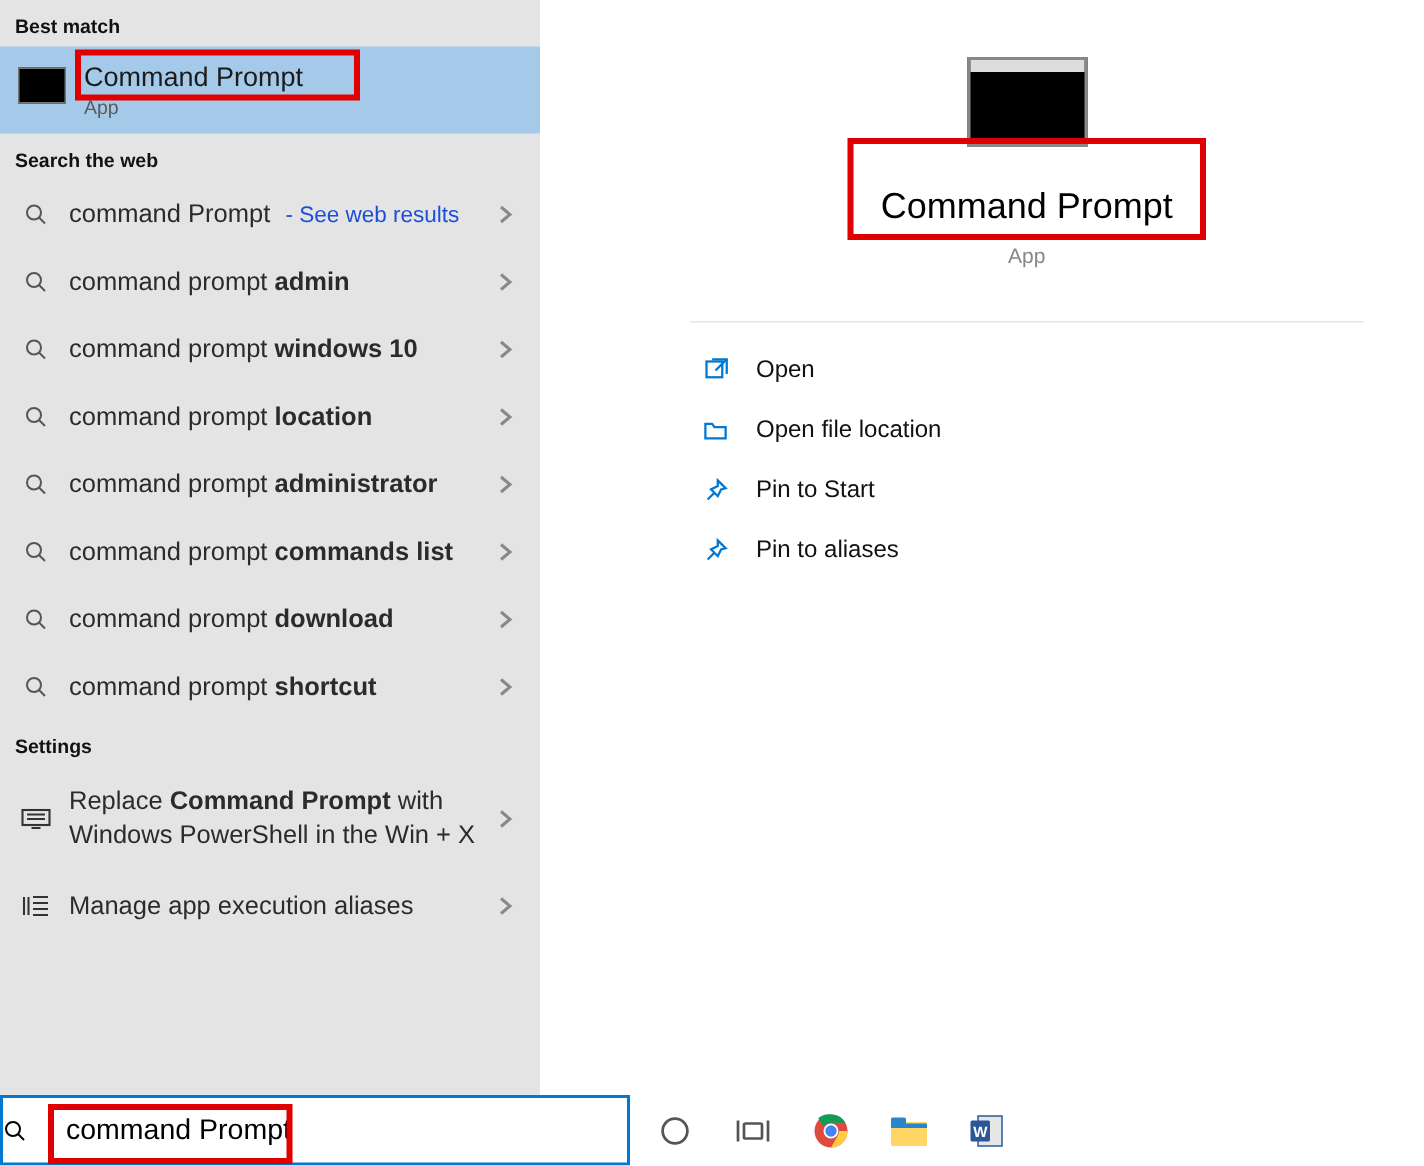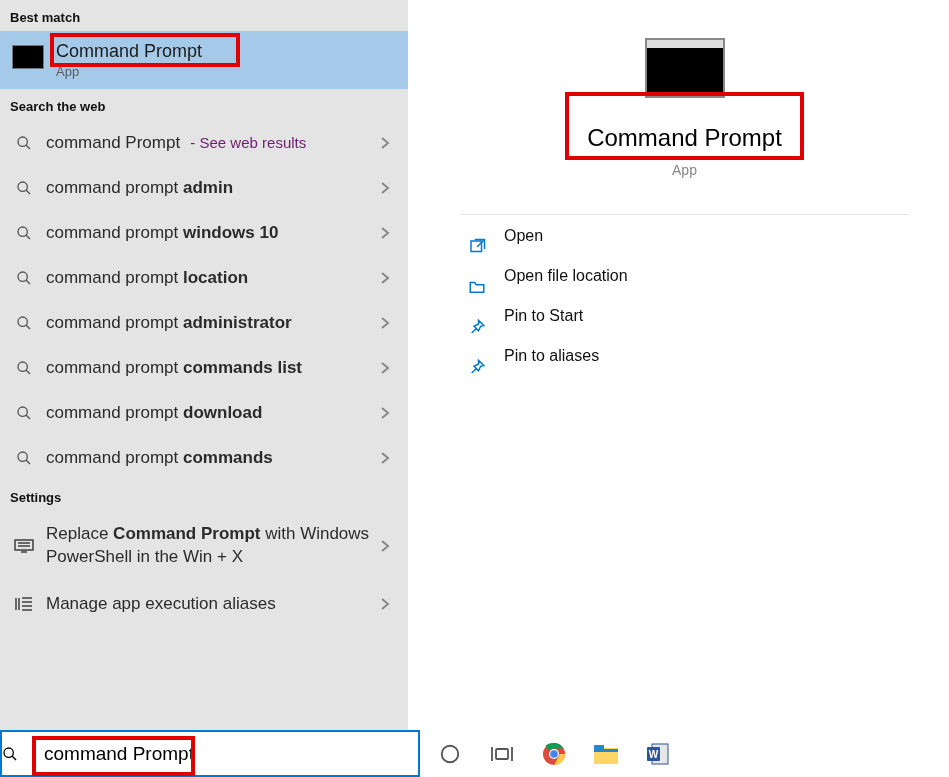--- a/index.html
+++ b/index.html
@@ -1,47 +1,47 @@
 <!DOCTYPE html>
 <html><head>
 <meta charset="utf-8">
 <style>
   * { box-sizing: border-box; }
   html, body { margin: 0; padding: 0; font-family: "Segoe UI", Arial, sans-serif; }
   body { width: 949px; height: 777px; background: #fff; position: relative; overflow: hidden; }
 
-  .left-panel { position: absolute; left: 0; top: 0; width: 408px; height: 730px; background: #e4e4e4; }
+  .left-panel { position: absolute; left: 0; top: 0; width: 360px; height: 730px; background: #e4e4e4; }
 
   .section-label { padding: 10px 10px 6px 10px; font-weight: 600; font-size: 13px; color: #111; }
 
   .best-match-item { display: flex; align-items: flex-start; padding: 10px 12px 10px 12px; background: #a5c9e8; position: relative; }
   .best-match-item .cmd-thumb { width: 32px; height: 24px; background: #000; border: 1px solid #777; margin-right: 12px; margin-top: 4px; }
   .best-match-item .title { font-size: 18px; color: #1b1b1b; font-weight: 400; }
   .best-match-item .subtitle { font-size: 13px; color: #5a5a5a; margin-top: 2px; }
   .red-box { border: 4px solid #e00000; position: absolute; }
 
   .result-row { display: flex; align-items: center; padding: 0 12px; height: 45px; position: relative; cursor: default; }
   .result-row .icon-slot { width: 24px; display:flex; justify-content:center; align-items:center; margin-right: 10px; }
   .result-row .text { font-size: 17px; color: #2b2b2b; flex: 1; white-space: nowrap; overflow: hidden; }
   .result-row .text b { font-weight: 600; }
-  .result-row .trail { font-size: 15px; color: #701a75; margin-left: 6px; }
+  .result-row .trail { font-size: 15px; color: #1d4ed8; margin-left: 6px; }
   .result-row .chevron { color: #8a8a8a; font-size: 16px; padding: 0 6px; }
   .settings-row .text { line-height: 1.35; font-size: 17px; white-space: normal; }
   .settings-row { height: auto; padding-top: 12px; padding-bottom: 12px; }
 
   .right-panel { position: absolute; left: 420px; top: 0; width: 529px; height: 730px; background: #fff; }
   .preview { text-align: center; padding-top: 38px; }
   .preview .cmd-thumb-lg { width: 80px; height: 60px; margin: 0 auto; background: #000; border: 2px solid #888; position: relative; }
   .preview .cmd-thumb-lg .bar { position:absolute; left:0; top:0; right:0; height:8px; background:#ddd; }
   .preview-title { font-size: 24px; margin-top: 24px; padding: 2px 16px; display:inline-block; }
   .preview-sub { font-size: 14px; color: #888; margin-top: 8px; }
 
   .divider { height: 1px; background: #e5e5e5; margin: 36px 40px 12px 40px; }
 
-  .action-row { display:flex; padding: 0 44px; height: 40px; font-size: 16px; color: #111; cursor: default; position: relative; }
+  .action-row { display:flex; align-items:center; padding: 0 44px; height: 40px; font-size: 16px; color: #111; cursor: default; position: relative; }
   .action-row .a-icon { width: 26px; display:flex; align-items:center; justify-content:center; margin-right: 14px; color: #0078d4; }
 
   .taskbar { position: absolute; left: 0; bottom: 0; width: 949px; height: 47px; background: #fff; display:flex; align-items:center; }
   .search-box { width: 420px; height: 47px; border: 2px solid #0078d4; display:flex; align-items:center; background: #fff; }
   .search-box .s-icon { width: 40px; text-align:center; color:#000; font-size:16px; }
   .search-box input { border:none; outline:none; font-size: 19px; flex:1; color:#000; font-family: inherit; background: transparent; }
   .taskbar-icons { display:flex; align-items:center; gap: 24px; padding-left: 16px; }
   .taskbar-icons .tb-icon { width:28px; height:28px; display:flex; align-items:center; justify-content:center; }
 
   svg { display:block; }
@@ -162,21 +162,21 @@
           </svg>
     </span>
       </div>
       <div class="result-row">
     <div class="icon-slot">
       <svg width="16" height="16" viewBox="0 0 24 24" fill="none" stroke="#555" stroke-width="2">
             <circle cx="10" cy="10" r="7"></circle>
             <line x1="21" y1="21" x2="15" y2="15"></line>
           </svg>
     </div>
-    <span class="text">command prompt <b>commands</b></span>
+    <span class="text">command prompt <b>shortcut</b></span>
     <span class="chevron">
       <svg width="10" height="14" viewBox="0 0 10 14" fill="none" stroke="#888" stroke-width="2">
             <polyline points="2,2 8,7 2,12"></polyline>
           </svg>
     </span>
       </div>
     </div>
 
   <div class="section-label">Settings</div>
 

